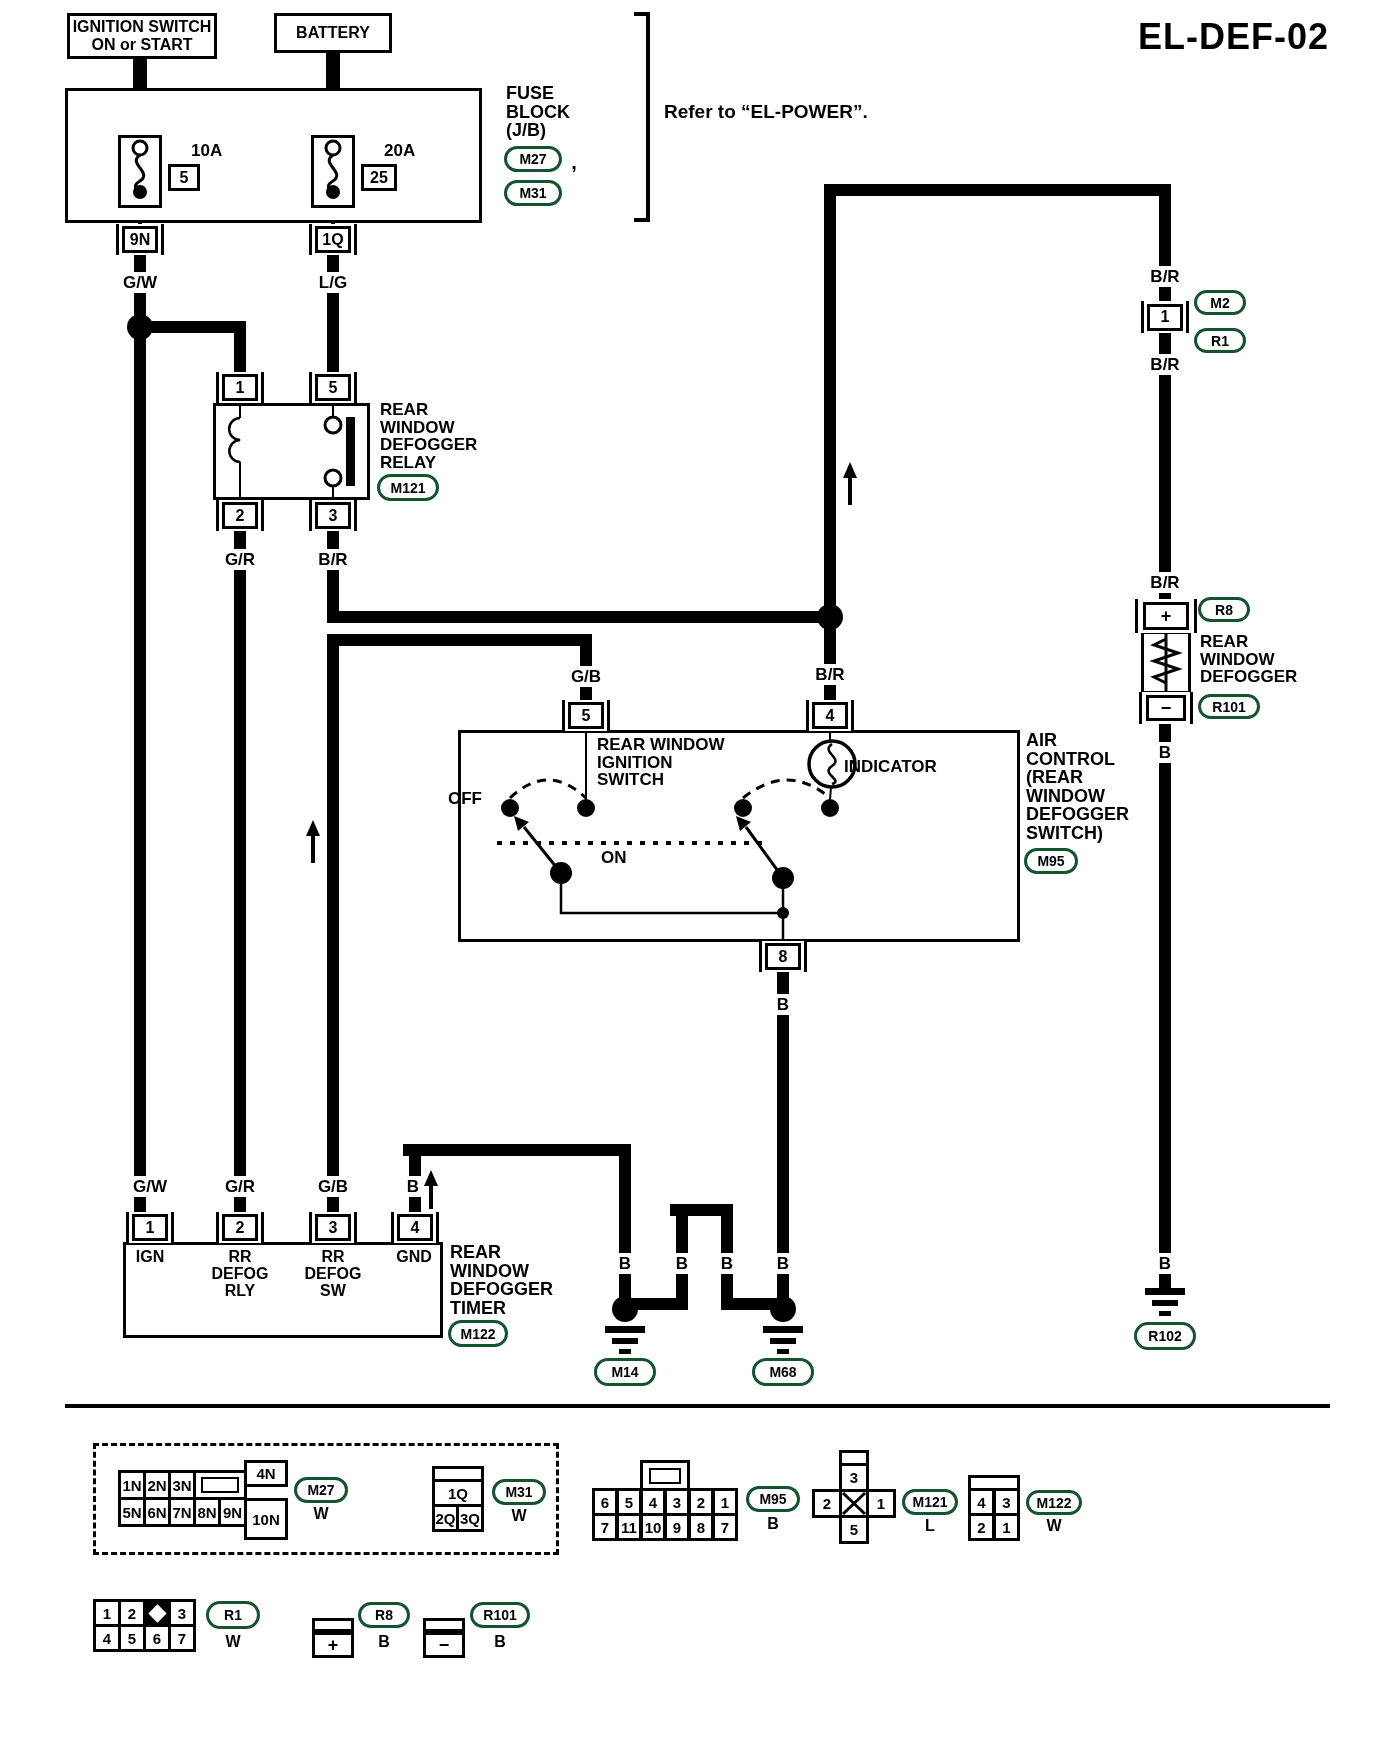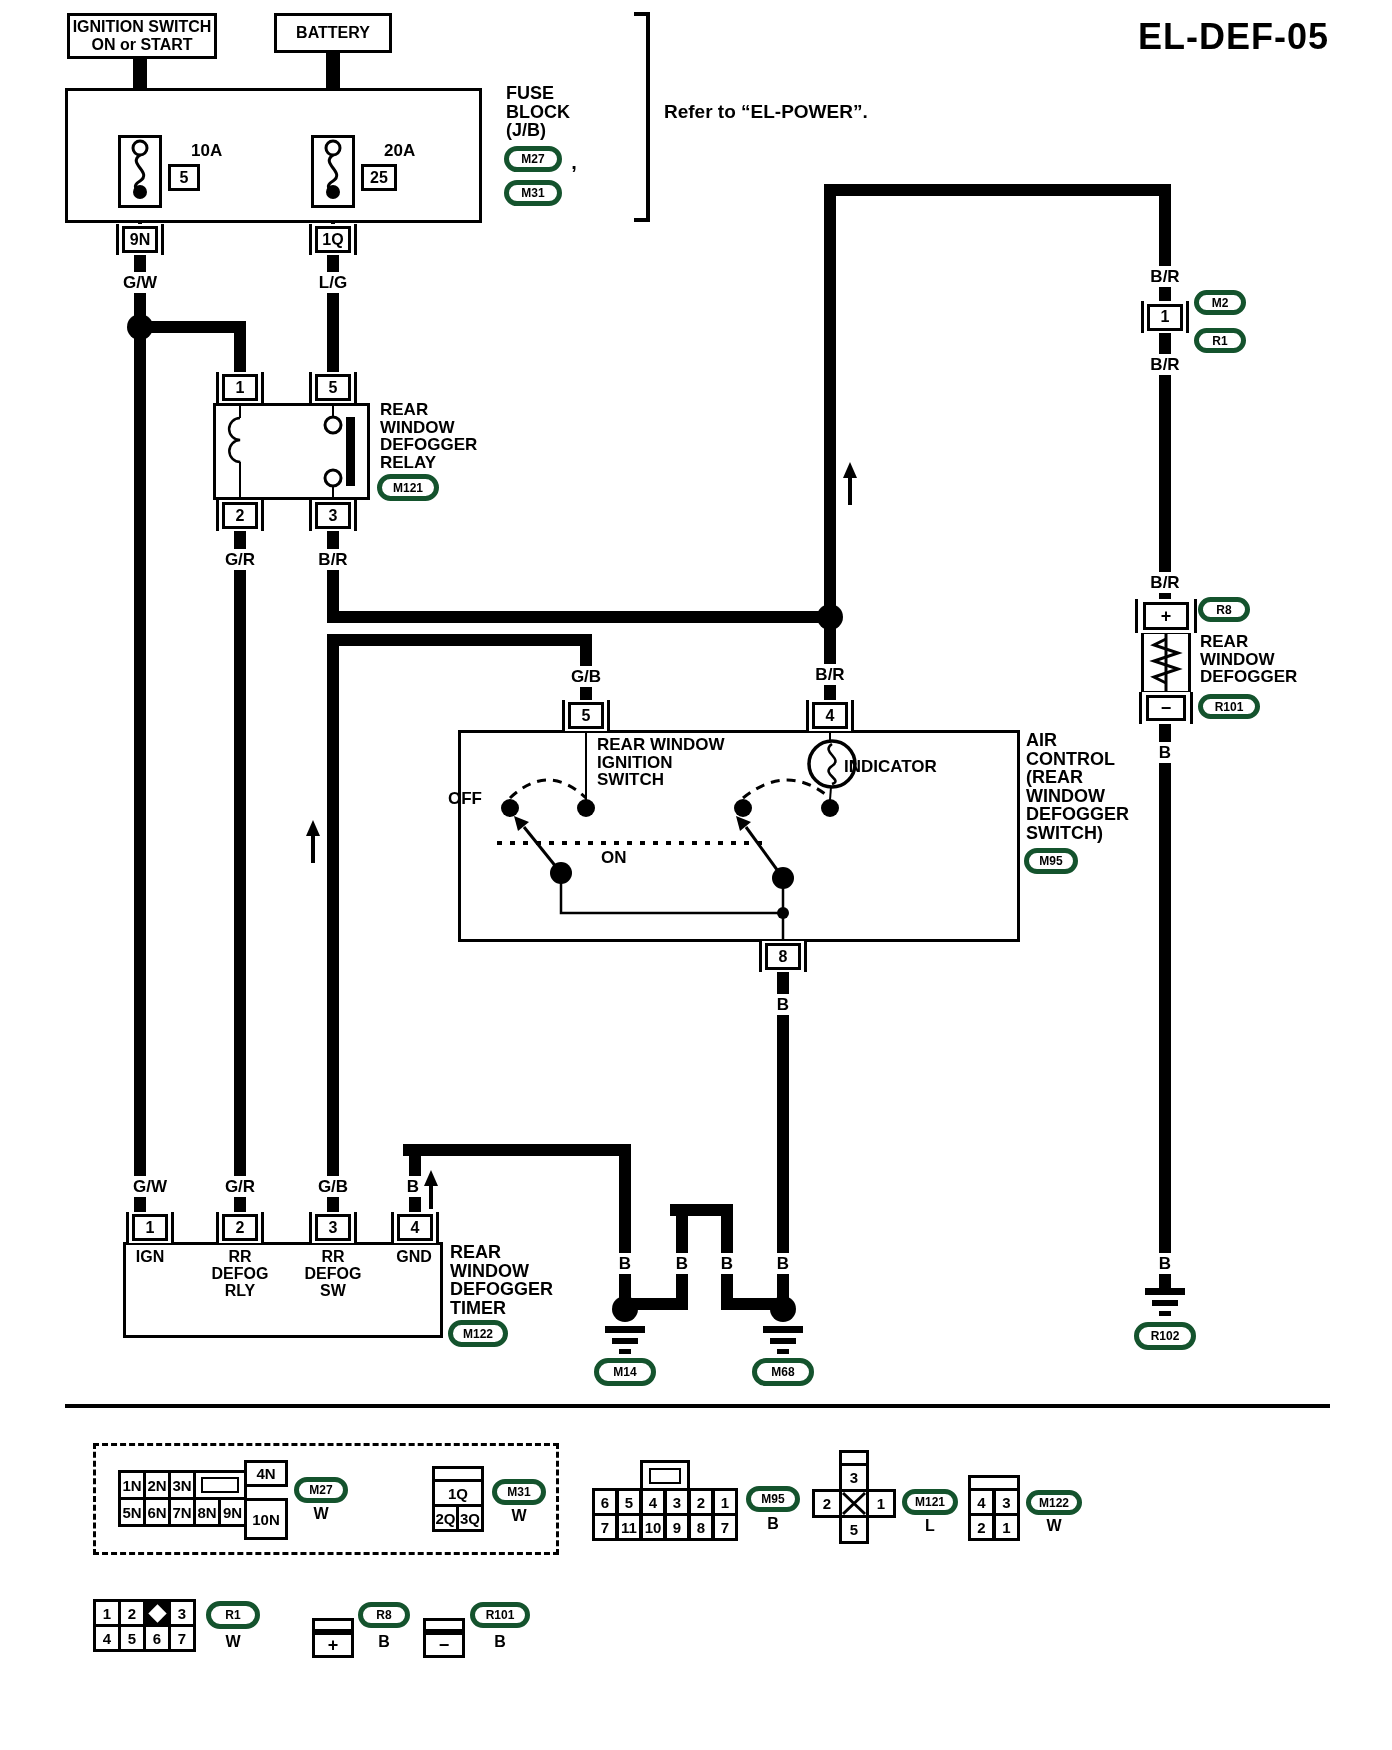--- a/index.html
+++ b/index.html
@@ -8,42 +8,42 @@
   .abs{position:absolute}
   .wire{position:absolute;background:#000;z-index:1}
   .thin{position:absolute;background:#000;z-index:1}
   .box{position:absolute;border:3px solid #000;background:#fff;z-index:2;box-sizing:border-box}
   .dot{position:absolute;background:#000;border-radius:50%;z-index:2}
   .lbl{position:absolute;font-weight:700;font-size:17px;line-height:1;background:#fff;
        padding:2px 4px;white-space:nowrap;transform:translateX(-50%);z-index:3}
   .lblc{position:absolute;font-weight:700;font-size:16px;line-height:1.05;text-align:center;
         white-space:pre-line;transform:translateX(-50%);z-index:3}
   .txt{position:absolute;font-weight:700;font-size:18px;line-height:1.03;white-space:pre-line;z-index:3}
-  .oval{position:absolute;border:5px solid #14532d;border-radius:999px;background:#fff;font-weight:700;
-        font-size:12px;display:flex;align-items:center;justify-content:center;z-index:3;box-sizing:border-box}
+  .oval{position:absolute;border:3px solid #14532d;border-radius:999px;background:#fff;font-weight:700;
+        font-size:14px;display:flex;align-items:center;justify-content:center;z-index:3;box-sizing:border-box}
   .cup{position:absolute;border-left:3px solid #000;border-right:3px solid #000;z-index:3;
        display:flex;align-items:center;justify-content:center;box-sizing:border-box;background:#fff}
   .cup-in{min-width:36px;height:27px;border:3px solid #000;background:#fff;display:flex;align-items:center;
           justify-content:center;font-weight:700;font-size:16px;box-sizing:border-box;padding:0 2px}
   .tri{position:absolute;width:0;height:0;border-left:7px solid transparent;border-right:7px solid transparent;
        border-bottom:16px solid #000;z-index:3}
   .gnd{position:absolute;z-index:3}
   .gnd i{position:absolute;background:#000;display:block}
   .lcell{position:absolute;border:3px solid #000;background:#fff;display:flex;align-items:center;
          justify-content:center;font-weight:700;font-size:15px;z-index:3;box-sizing:border-box}
   .strip{position:absolute;border:3px solid #000;background:#fff;z-index:3;box-sizing:border-box}
   svg{position:absolute;z-index:2;overflow:visible}
   .title{position:absolute;font-weight:700;font-size:36px;letter-spacing:1px;z-index:3}
 </style>
 </head>
 <body>
 
 <div id="page">
 
-  <div class="title" style="left:1138px;top:16px">EL-DEF-05</div>
+  <div class="title" style="left:1138px;top:16px">EL-DEF-02</div>
 
   <div class="box" style="left:67px;top:13px;width:150px;height:46px;display:flex;align-items:center;justify-content:center;text-align:center;font-weight:700;font-size:16px;line-height:1.1;white-space:pre-line">IGNITION SWITCH
 ON or START</div>
   <div class="box" style="left:274px;top:13px;width:118px;height:40px;display:flex;align-items:center;justify-content:center;font-weight:700;font-size:16px">BATTERY</div>
   <div class="wire" style="left:133px;top:59px;width:14px;height:31px"></div>
   <div class="wire" style="left:326px;top:53px;width:14px;height:37px"></div>
 
   <div class="box" style="left:65px;top:88px;width:417px;height:135px"></div>
   <div class="thin" style="left:138px;top:90px;width:4px;height:46px"></div>
   <div class="thin" style="left:331px;top:90px;width:4px;height:46px"></div>

